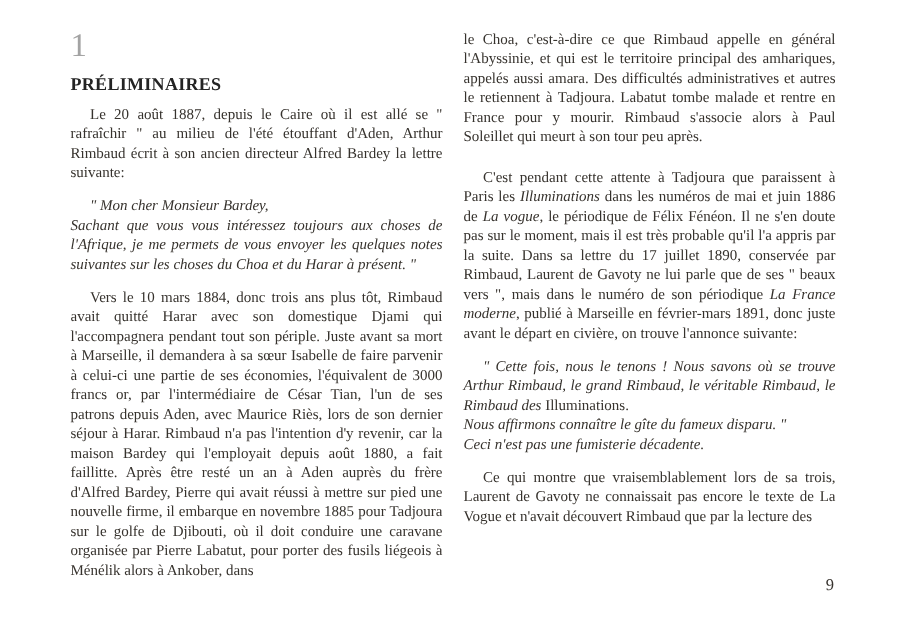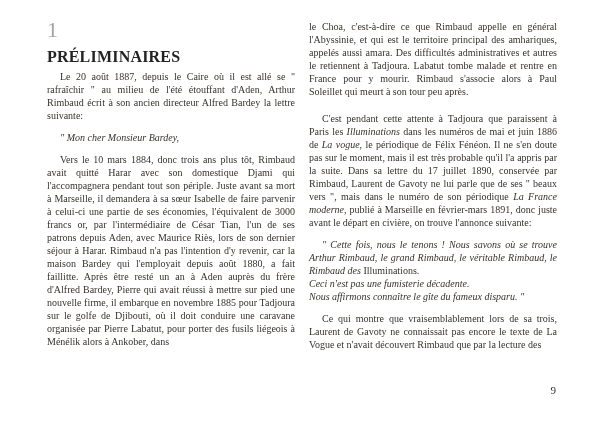--- a/index.html
+++ b/index.html
@@ -31,21 +31,21 @@
     min-width: 0;
   }
   .chapter-number {
     font-size: 22px;
     line-height: 20px;
     color: #a3a3a3;
     font-weight: normal;
   }
   .chapter-title {
     margin: 3px 0 0 0;
-    font-size: 16px;
+    font-size: 12px;
     line-height: 15px;
     font-weight: bold;
     letter-spacing: 0.2px;
     color: #232323;
   }
   .para, .quote-line {
     margin: 0;
     font-size: 10px;
     line-height: 13px;
     text-align: justify;
@@ -82,28 +82,29 @@
 <body>
 
 <div class="page">
   <div class="columns">
     <div class="col" id="col-left">
         <div class="chapter-number block">1</div>
         <h1 class="chapter-title block">PRÉLIMINAIRES</h1>
         <p class="para block indent"><span>Le 20 août 1887, depuis le Caire où il est allé se " rafraîchir " au milieu de l'été étouffant d'Aden, Arthur Rimbaud écrit à son ancien directeur Alfred Bardey la lettre suivante:</span></p>
         <div class="quote block">
           <div class="quote-line indent"><span>" Mon cher Monsieur Bardey,</span></div>
+          <div class="quote-line"><span>Sachant que vous vous intéressez toujours aux choses de l'Afrique, je me permets de vous envoyer les quelques notes suivantes sur les choses du Choa et du Harar à présent. "</span></div>
         </div>
         <p class="para block indent"><span>Vers le 10 mars 1884, donc trois ans plus tôt, Rimbaud avait quitté Harar avec son domestique Djami qui l'accompagnera pendant tout son périple. Juste avant sa mort à Marseille, il demandera à sa sœur Isabelle de faire parvenir à celui-ci une partie de ses économies, l'équivalent de 3000 francs or, par l'intermédiaire de César Tian, l'un de ses patrons depuis Aden, avec Maurice Riès, lors de son dernier séjour à Harar. Rimbaud n'a pas l'intention d'y revenir, car la maison Bardey qui l'employait depuis août 1880, a fait faillitte. Après être resté un an à Aden auprès du frère d'Alfred Bardey, Pierre qui avait réussi à mettre sur pied une nouvelle firme, il embarque en novembre 1885 pour Tadjoura sur le golfe de Djibouti, où il doit conduire une caravane organisée par Pierre Labatut, pour porter des fusils liégeois à Ménélik alors à Ankober, dans</span></p>
       </div>
     <div class="col" id="col-right">
         <p class="para block"><span>le Choa, c'est-à-dire ce que Rimbaud appelle en général l'Abyssinie, et qui est le territoire principal des amhariques, appelés aussi amara. Des difficultés administratives et autres le retiennent à Tadjoura. Labatut tombe malade et rentre en France pour y mourir. Rimbaud s'associe alors à Paul Soleillet qui meurt à son tour peu après.</span></p>
         <p class="para block indent" style="margin-top: 14px;"><span>C'est pendant cette attente à Tadjoura que paraissent à Paris les </span><span class="it">Illuminations</span><span> dans les numéros de mai et juin 1886 de </span><span class="it">La vogue</span><span>, le périodique de Félix Fénéon. Il ne s'en doute pas sur le moment, mais il est très probable qu'il l'a appris par la suite. Dans sa lettre du 17 juillet 1890, conservée par Rimbaud, Laurent de Gavoty ne lui parle que de ses " beaux vers ", mais dans le numéro de son périodique </span><span class="it">La France moderne</span><span>, publié à Marseille en février-mars 1891, donc juste avant le départ en civière, on trouve l'annonce suivante:</span></p>
         <div class="quote block">
           <div class="quote-line indent"><span>" Cette fois, nous le tenons ! Nous savons où se trouve Arthur Rimbaud, le grand Rimbaud, le véritable Rimbaud, le Rimbaud des </span><span class="rm">Illuminations.</span></div>
+          <div class="quote-line"><span>Nous affirmons connaître le gîte du fameux disparu. "</span></div>
           <div class="quote-line"><span>Ceci n'est pas une fumisterie décadente.</span></div>
-          <div class="quote-line"><span>Nous affirmons connaître le gîte du fameux disparu. "</span></div>
         </div>
         <p class="para block indent"><span>Ce qui montre que vraisemblablement lors de sa trois, Laurent de Gavoty ne connaissait pas encore le texte de La Vogue et n'avait découvert Rimbaud que par la lecture des</span></p>
       </div>
   </div>
   <div class="page-number">9</div>
 </div>
 
 </body></html>

